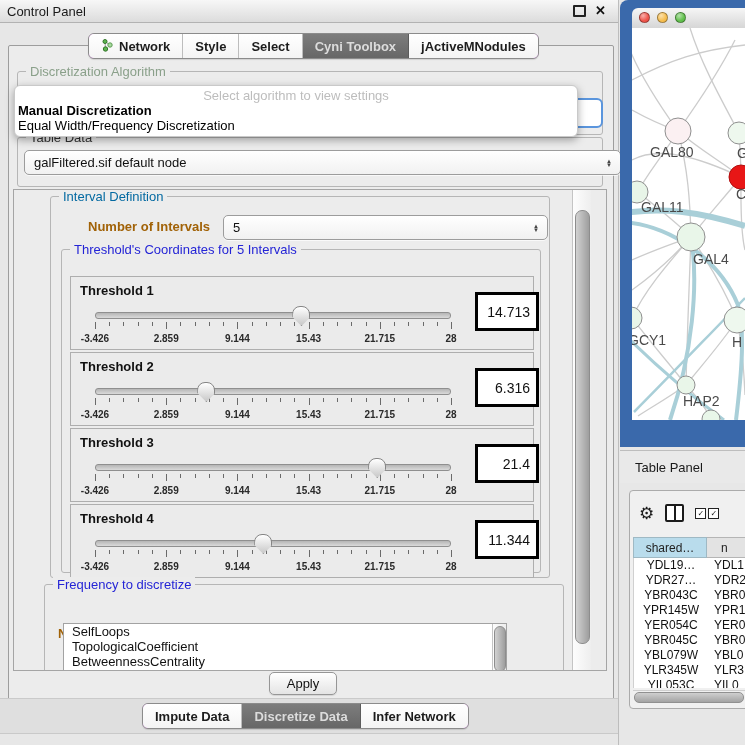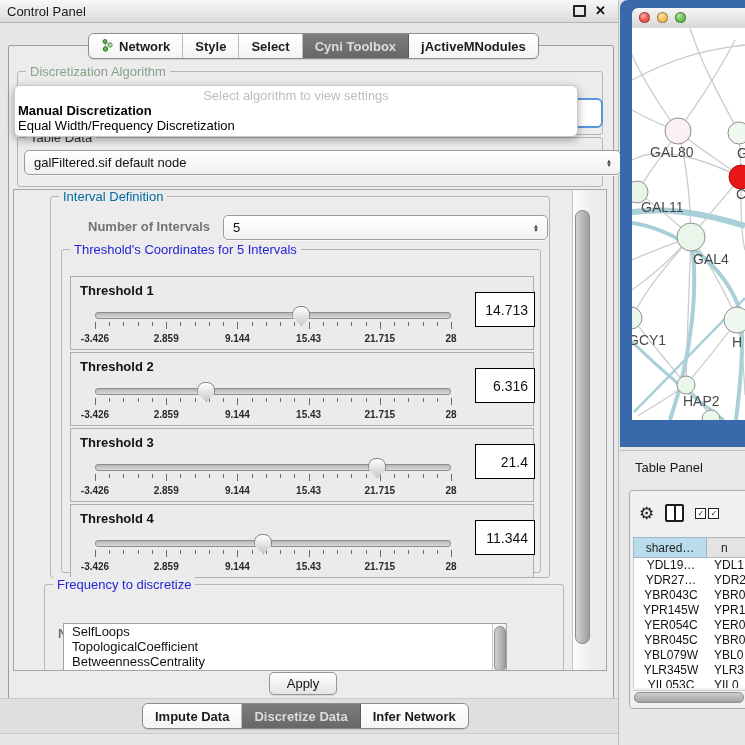--- a/index.html
+++ b/index.html
@@ -48,29 +48,29 @@
   .vthumb{position:absolute;border-radius:7px;background:linear-gradient(90deg,#d2d2d2,#9e9e9e);border:1px solid #8d8d8d;}
 
   
   .tbox{position:absolute;left:8px;width:462px;height:72px;border:1px solid #aeaeae;background:#ebebeb;}
   .tbox .tlabel{position:absolute;left:9px;top:6px;font-size:13px;font-weight:bold;color:#111;}
   .slider{position:absolute;left:20px;top:30px;width:364px;height:40px;}
   .track{position:absolute;left:4px;right:4px;top:5px;height:5px;border-radius:3px;background:linear-gradient(#b5b5b5,#dadada);border:1px solid #8f8f8f;}
   .knob{position:absolute;top:-1px;width:16px;height:18px;background:linear-gradient(#ffffff,#c9c9c9);border:1px solid #858585;border-radius:8px 8px 3px 3px;clip-path:polygon(0 0,100% 0,100% 55%,50% 100%,0 55%);z-index:5;}
   .tick{position:absolute;width:1px;background:#6a6a6a;}
   .ticklabel{position:absolute;top:26px;transform:translateX(-50%);font-size:10px;font-weight:bold;color:#2a2a2a;white-space:nowrap;}
-  .vbox{position:absolute;left:404px;top:15px;width:52px;height:33px;border:1px solid #000000;background:#fff;font-size:14px;color:#111;display:flex;align-items:center;justify-content:flex-end;padding-right:6px;}
+  .vbox{position:absolute;left:404px;top:15px;width:52px;height:33px;border:3px solid #000000;background:#fff;font-size:14px;color:#111;display:flex;align-items:center;justify-content:flex-end;padding-right:6px;}
 
   
   #attr-list{position:absolute;left:18px;top:38px;width:442px;height:60px;background:#fff;border:1px solid #a2a2a2;overflow:hidden;}
   .attr-item{font-size:13px;color:#111;padding-left:8px;height:15px;line-height:15px;}
 
   #apply-btn{left:260px;top:626px;width:66px;height:21px;border:1px solid #969696;border-radius:5px;background:linear-gradient(#ffffff,#e4e4e4);font-size:13px;color:#111;display:flex;align-items:center;justify-content:center;box-shadow:0 1px 1px rgba(0,0,0,.1);}
 
-  .bold-label{font-size:13px;font-weight:bold;color:#737373;}
+  .bold-label{font-size:13px;font-weight:bold;color:#a16207;}
 
   
   #net-window{left:620px;top:0;width:125px;height:447px;background:#3a69ab;border-top-left-radius:8px;}
   #net-titlebar{position:absolute;left:12px;top:8px;width:113px;height:20px;background:linear-gradient(#f6f6f6,#d6d6d6);border-top-left-radius:6px;border-bottom:1px solid #a9a9a9;}
   .light{position:absolute;top:4px;width:11px;height:11px;border-radius:50%;}
   #net-canvas{position:absolute;left:12px;top:28px;width:113px;height:392px;background:#fff;overflow:hidden;}
 
   #table-panel-header{left:620px;top:450px;width:125px;height:32px;background:#e9e9e9;border-top:1px solid #bdbdbd;border-bottom:1px solid #c6c6c6;display:flex;align-items:center;}
   #table-panel-title{font-size:13px;color:#1a1a1a;padding-left:15px;}
   #table-panel-bg{left:620px;top:483px;width:125px;height:262px;background:#e7e7e7;}

